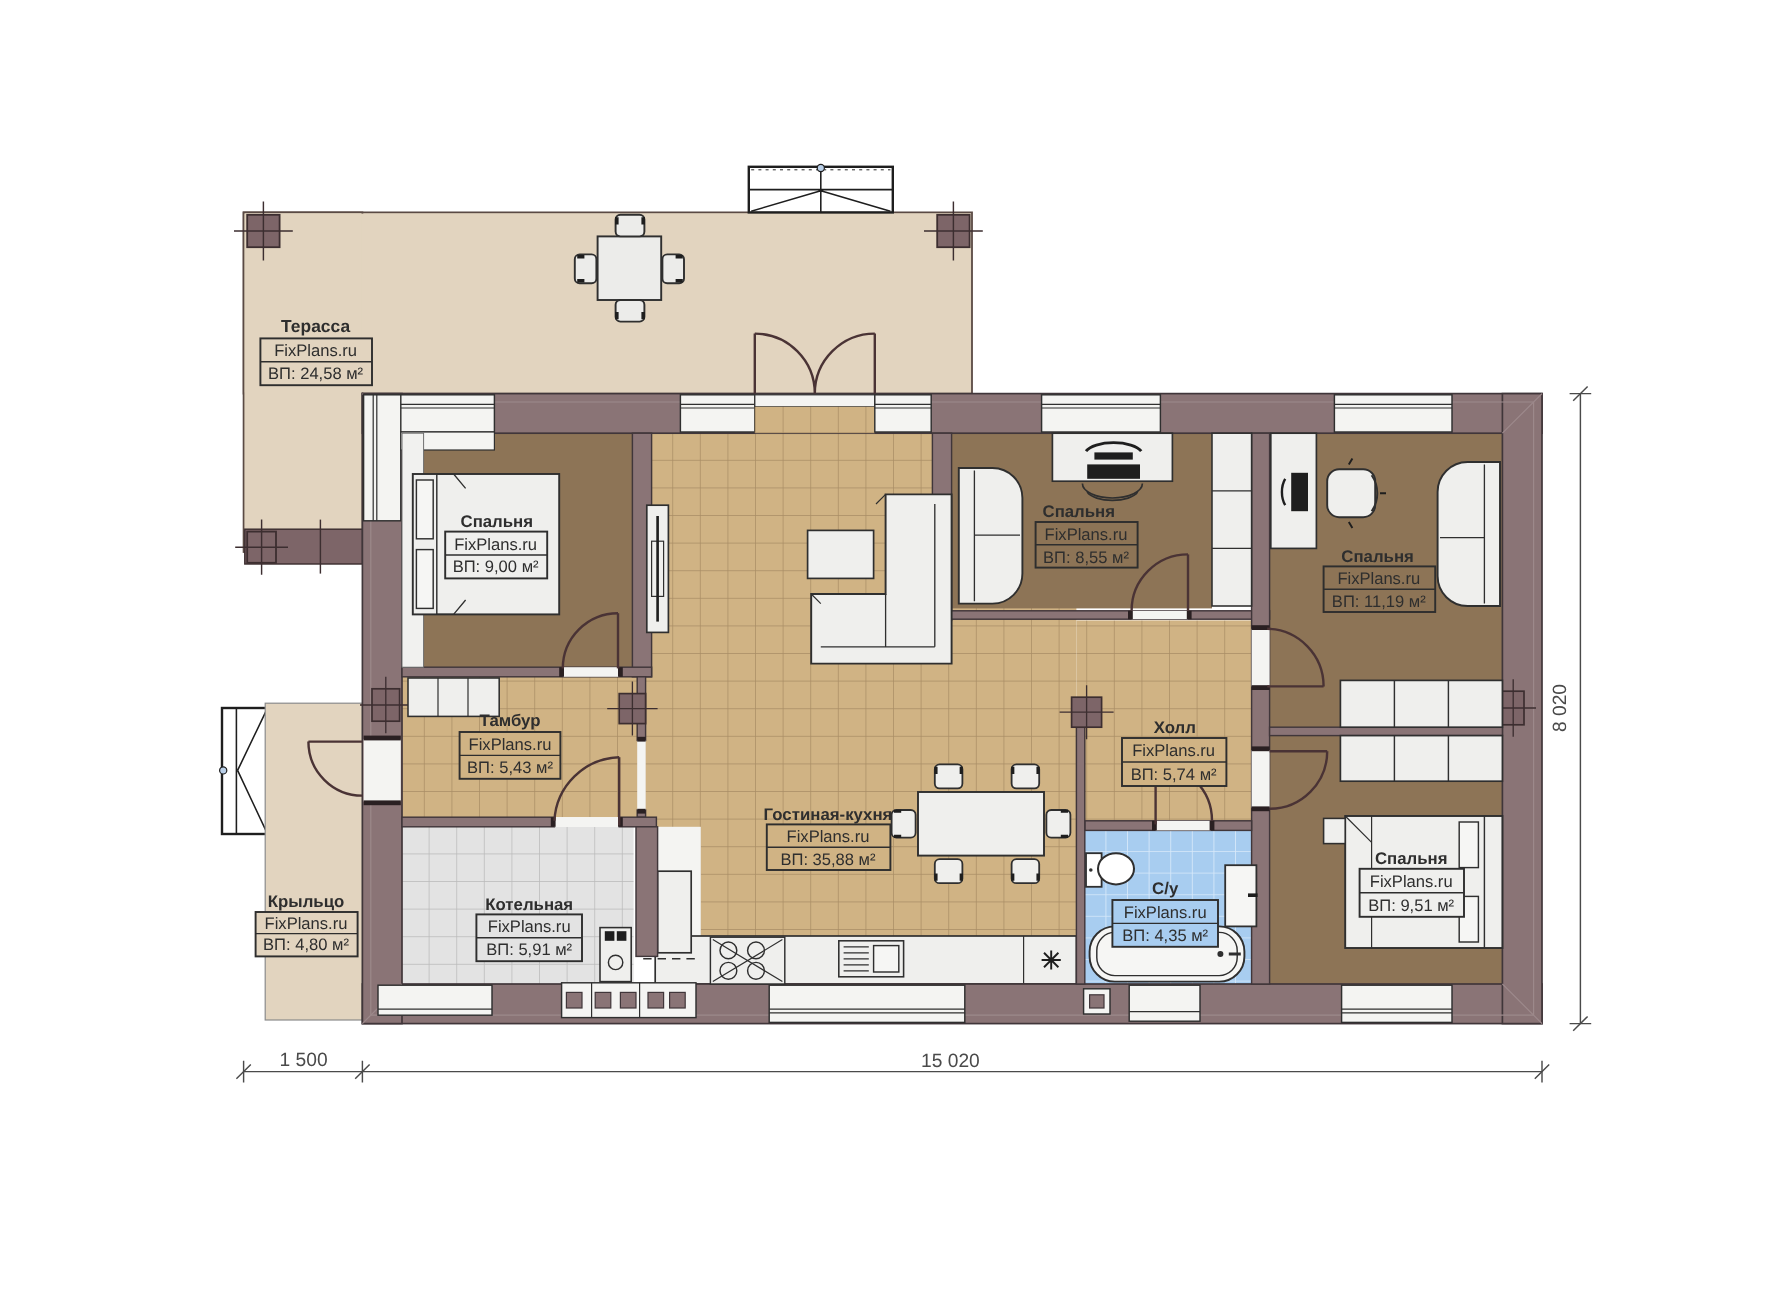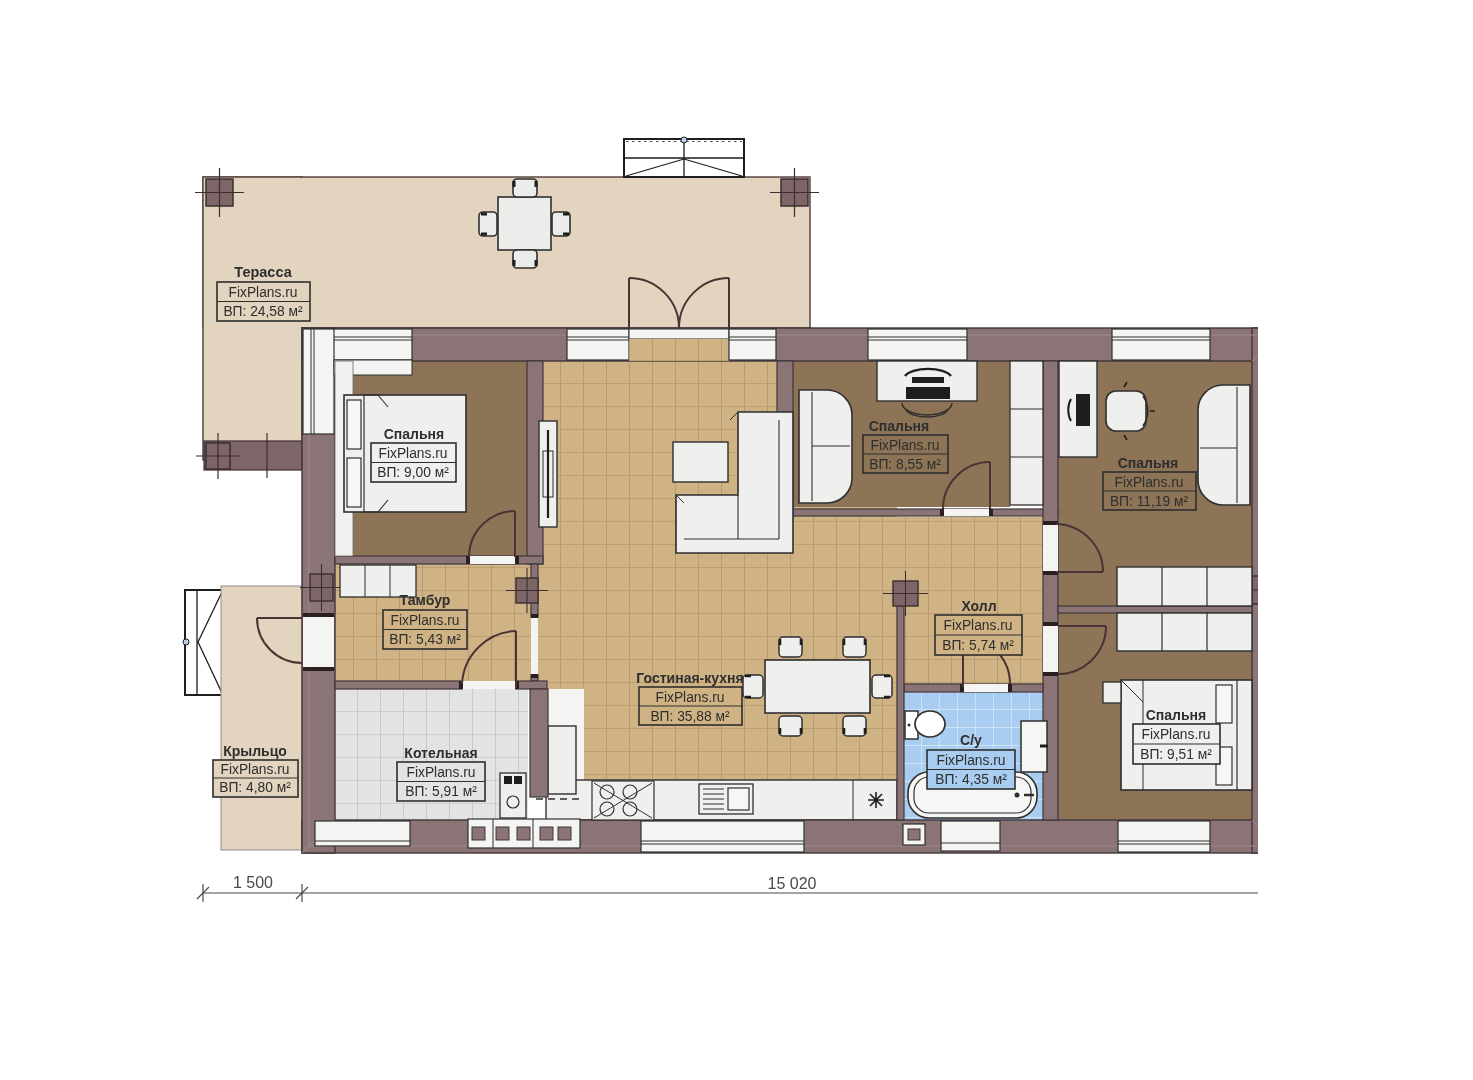--- a/index.html
+++ b/index.html
@@ -1,16 +1,16 @@
 <!DOCTYPE html>
 <html><head>
 <meta charset="utf-8">
 <style>
   html,body{margin:0;padding:0;background:#ffffff;}
-  .wrap{width:1258px;height:1080px;position:relative;overflow:hidden;background:#ffffff;}
+  .wrap{width:1473px;height:1080px;position:relative;overflow:hidden;background:#ffffff;}
   svg{display:block;}
   text{font-family:"Liberation Sans", sans-serif;}
 </style>
 </head>
 <body>
 <div class="wrap">
 <svg width="1473" height="1080" viewBox="0 0 1473 1080" xmlns="http://www.w3.org/2000/svg">
 <defs>
   <pattern id="tanTile" width="23" height="23" patternUnits="userSpaceOnUse" x="538" y="361">
     <rect width="23" height="23" fill="#d0b384"></rect>

